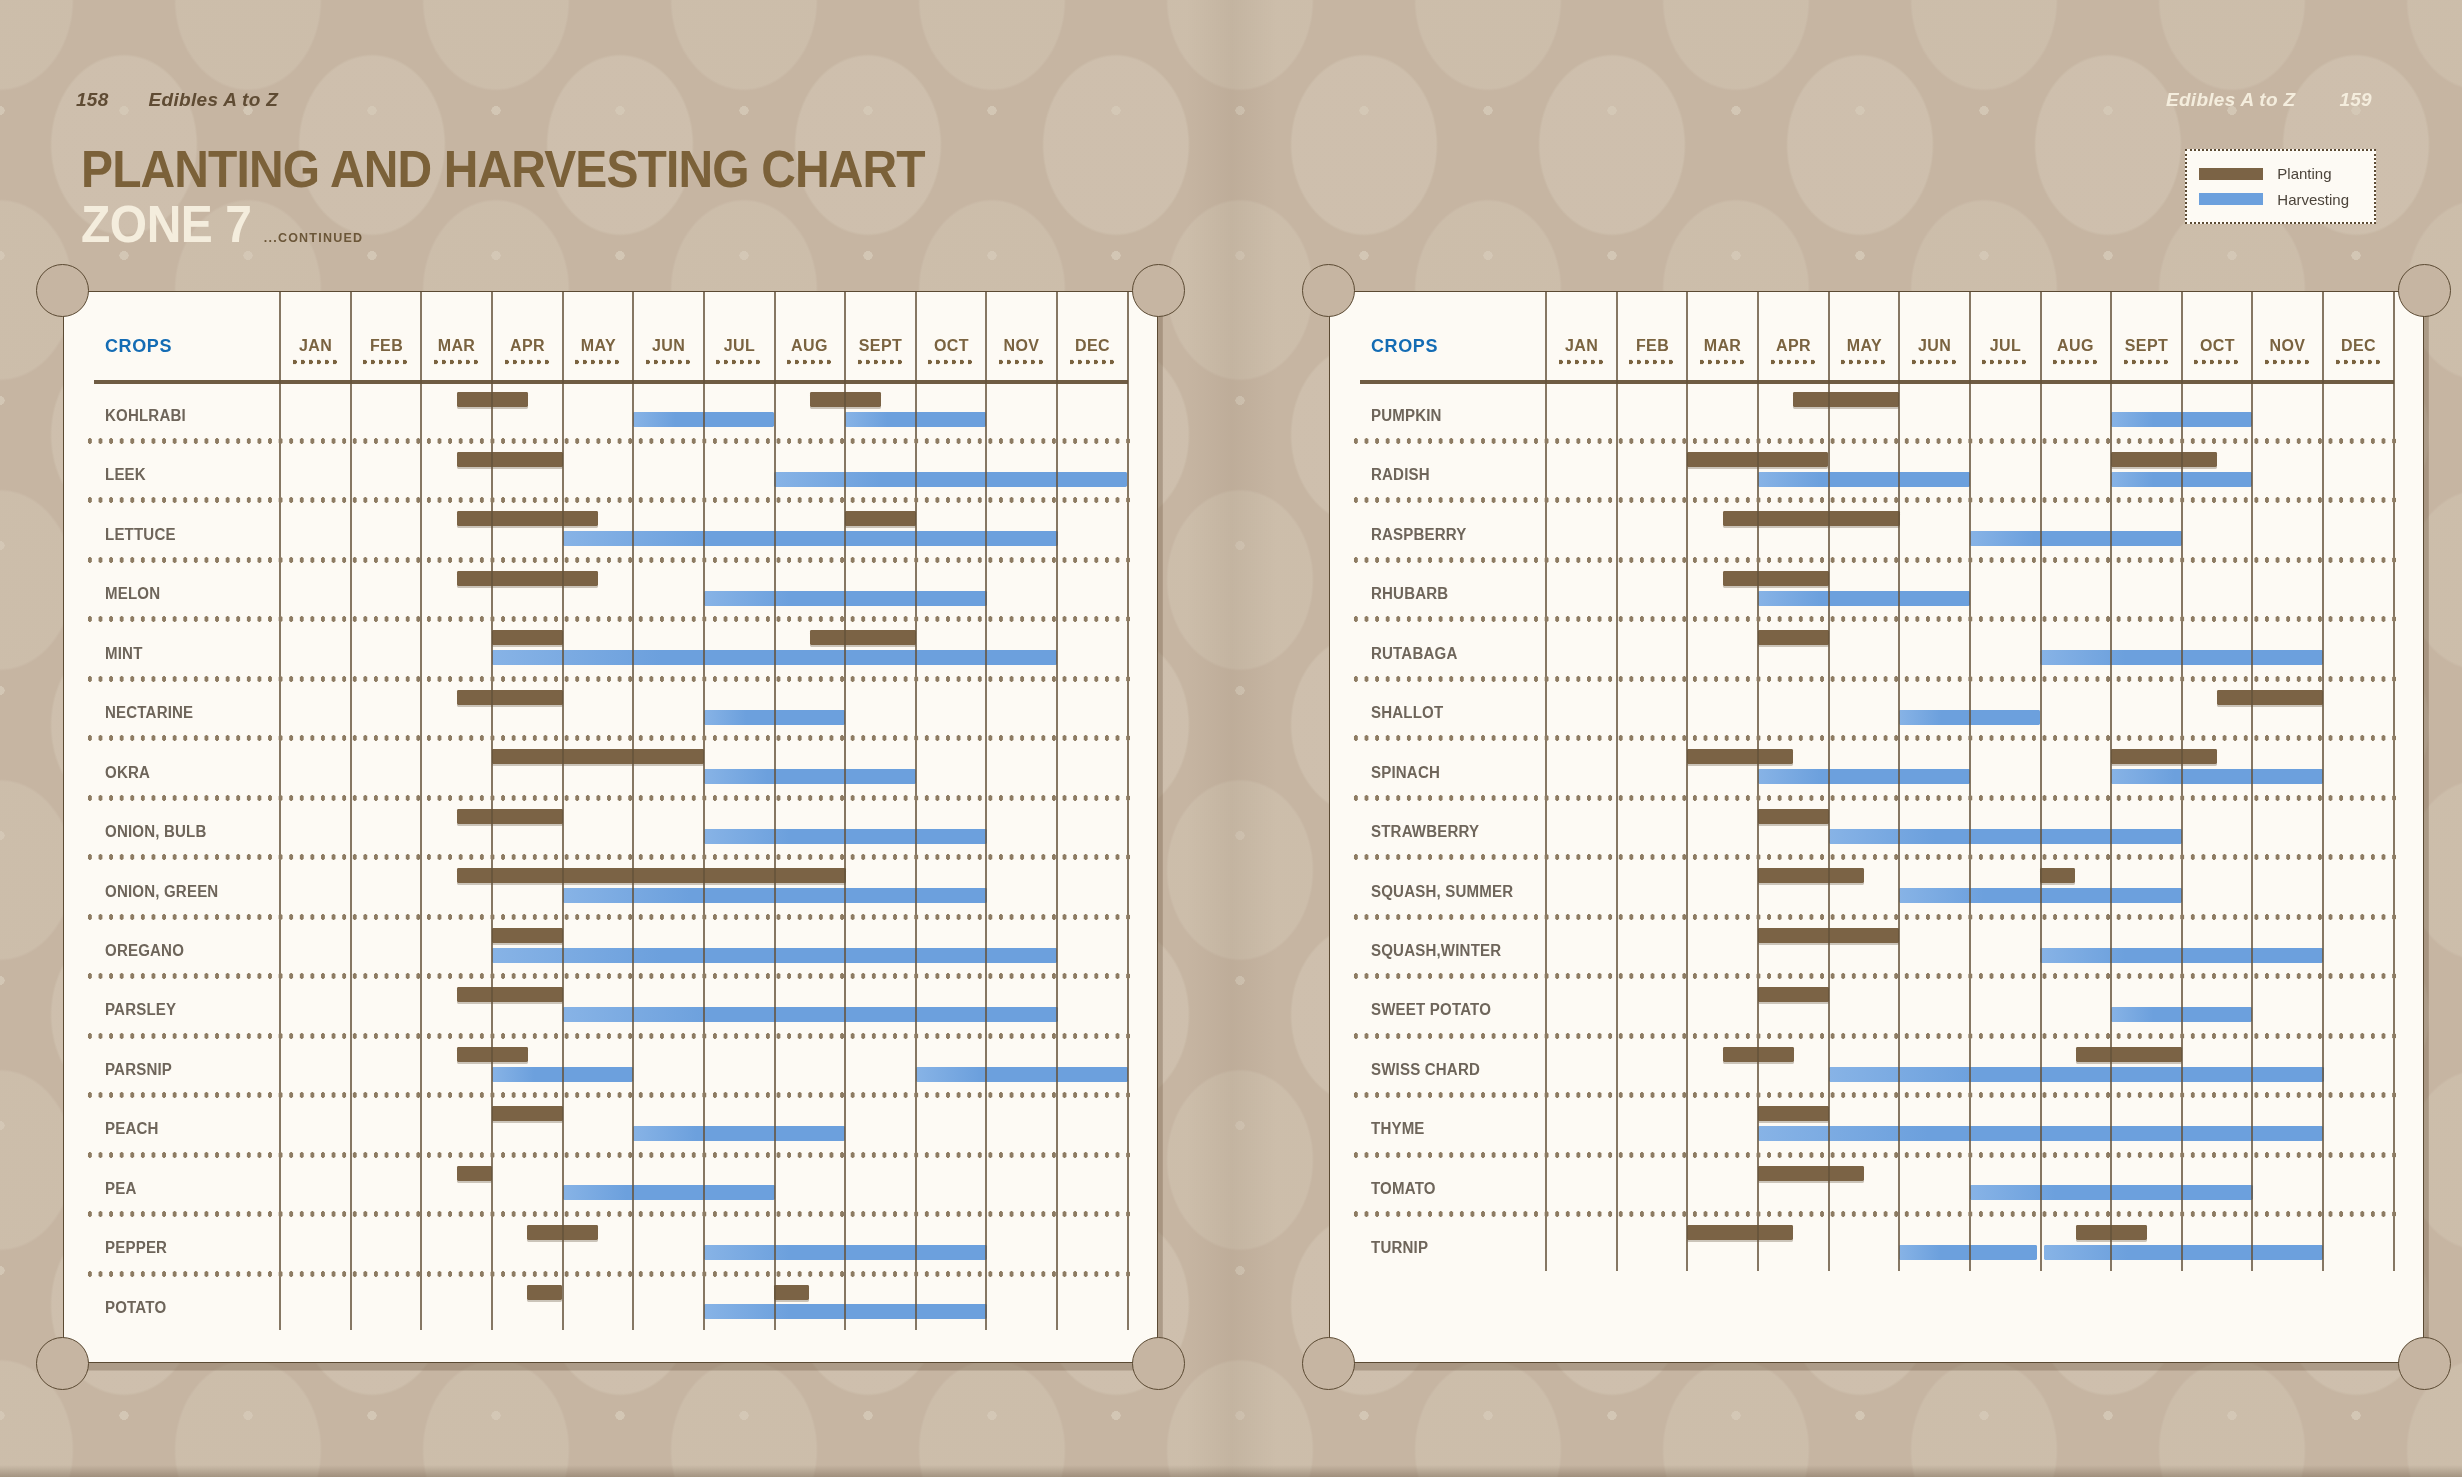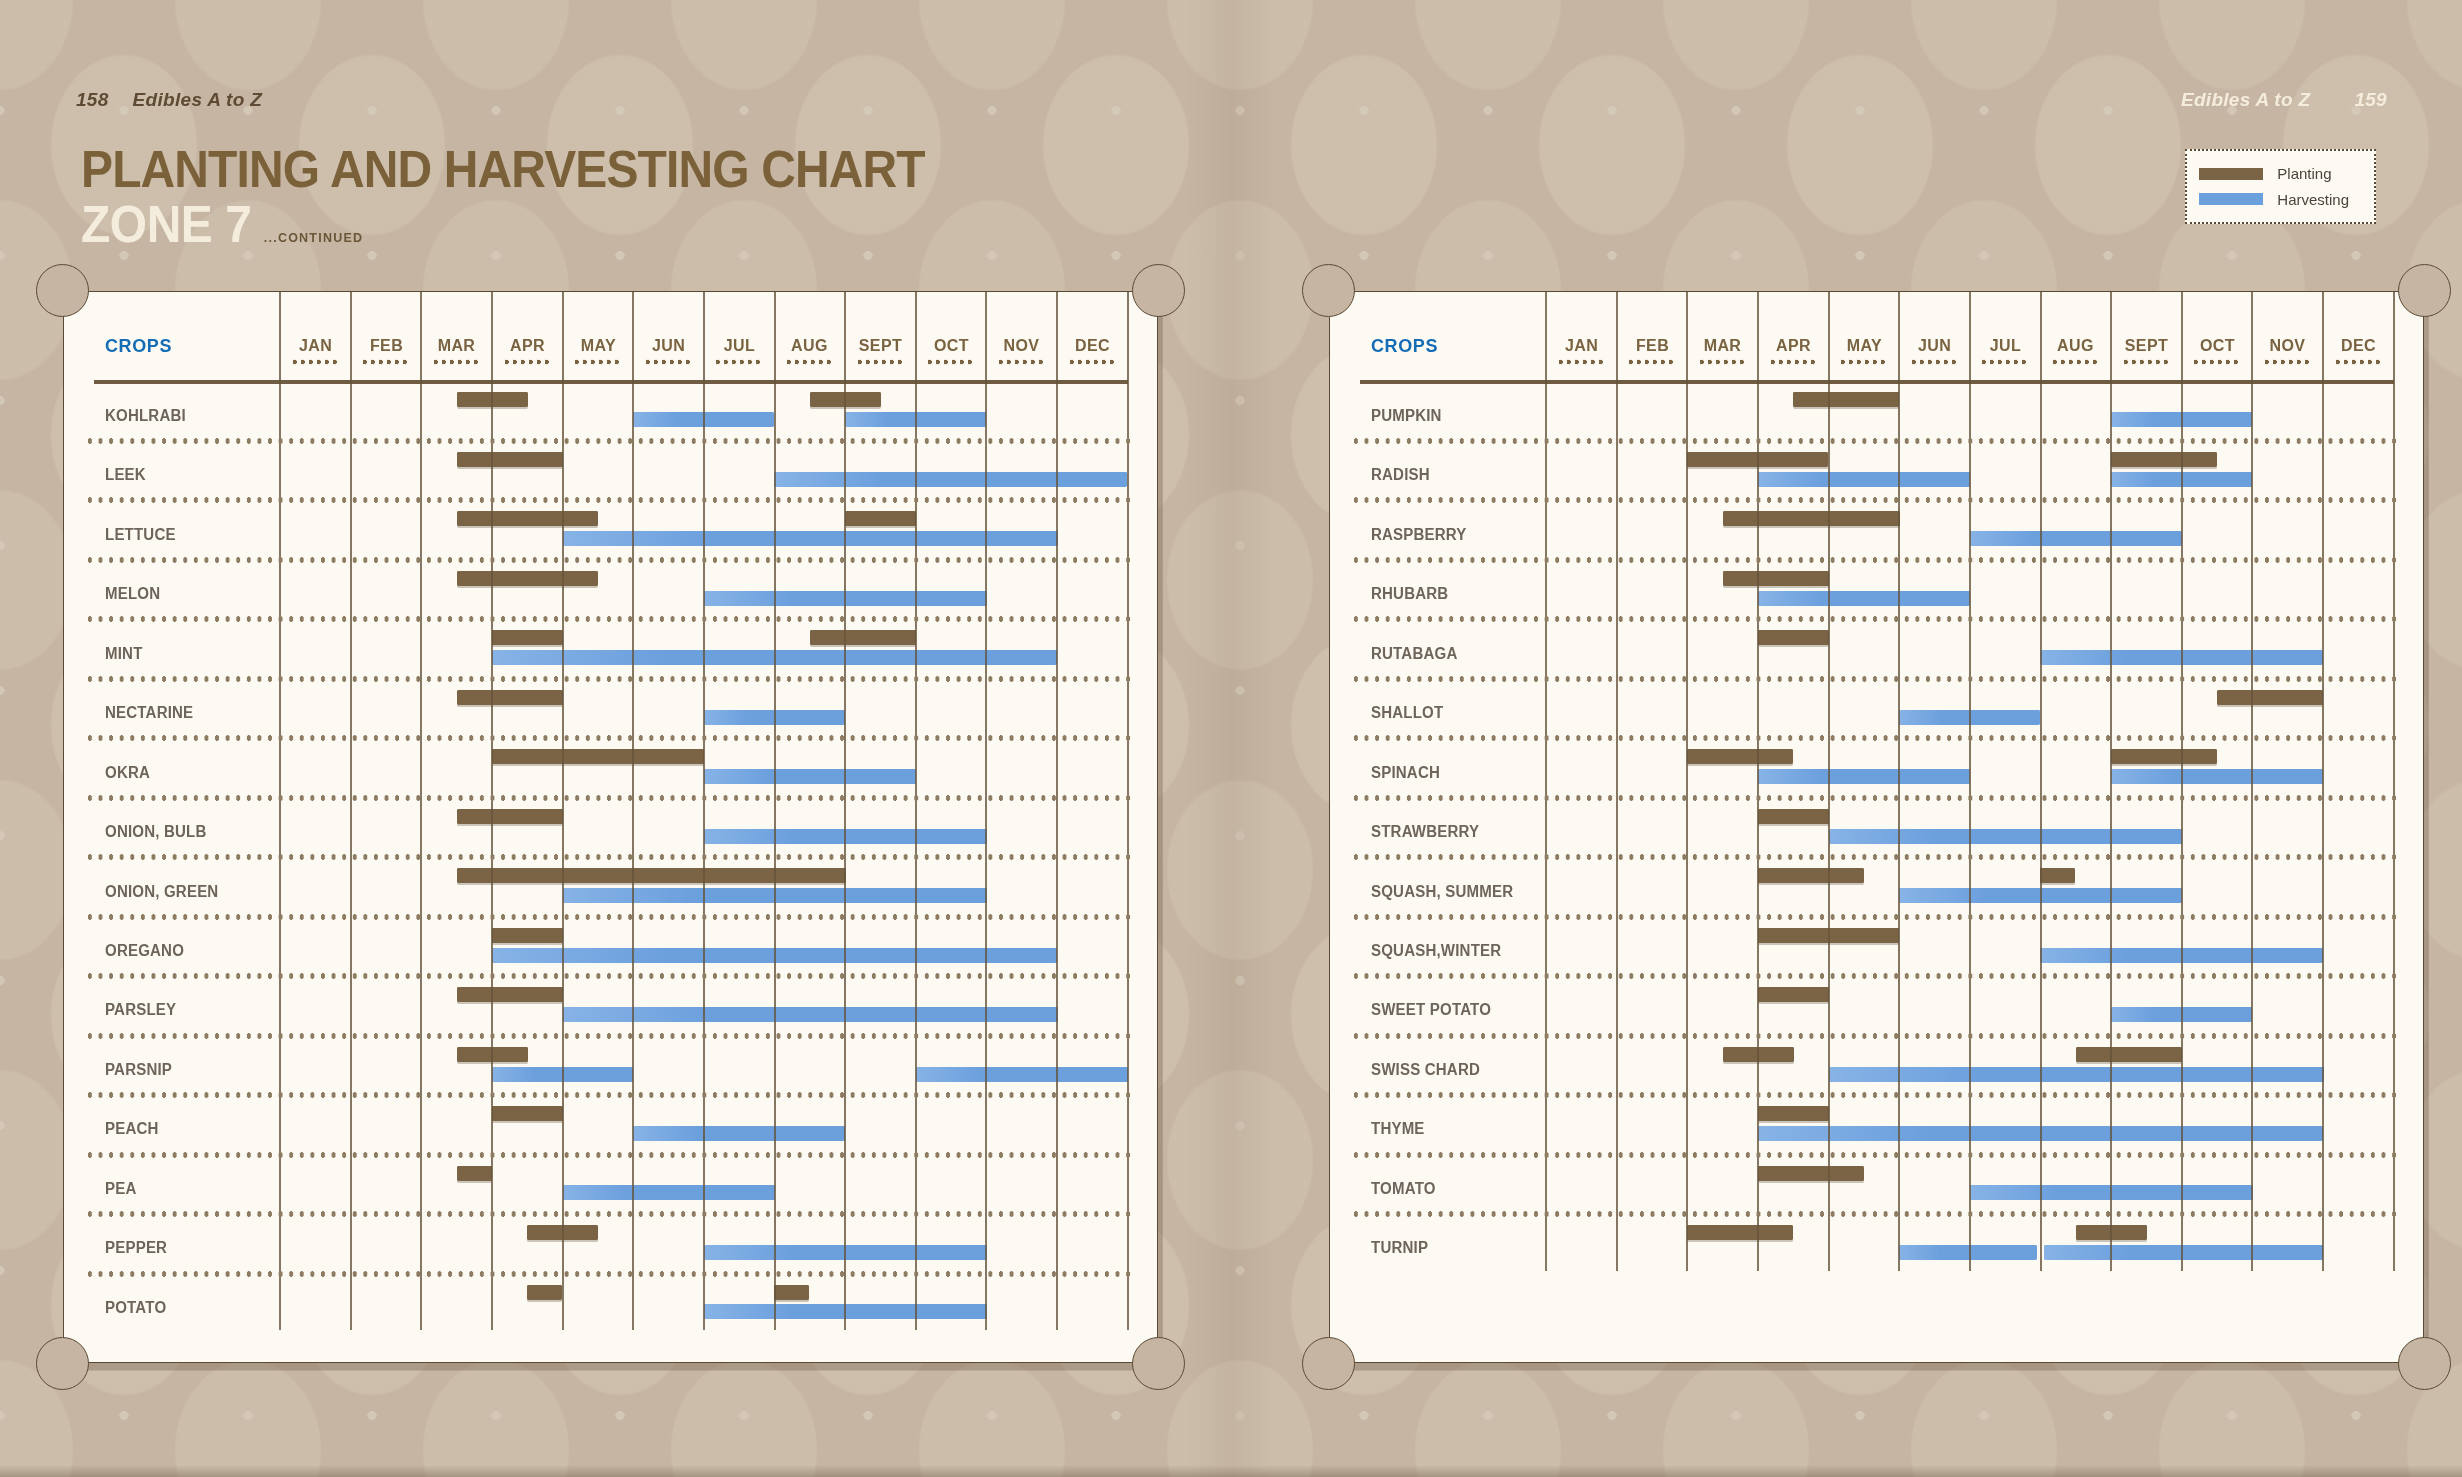--- a/index.html
+++ b/index.html
@@ -10,23 +10,23 @@
     background-image:
       radial-gradient(74px 91px at 50% 50%, rgba(213,201,183,0.50) 97%, rgba(0,0,0,0)),
       radial-gradient(74px 91px at 50% 50%, rgba(213,201,183,0.40) 97%, rgba(0,0,0,0)),
       radial-gradient(4.7px 4.7px at 50% 50%, rgba(222,212,196,0.55) 96%, rgba(0,0,0,0));
     background-size:248px 290px,248px 290px,124px 145px;
     background-position:0 0,124px 145px,62px 38px;
   }
   
   .running-head{position:absolute;top:89px;font-style:italic;font-weight:bold;font-size:19px;letter-spacing:0.3px;white-space:nowrap;}
   .running-head.left{left:76px;color:#5f4b33;}
-  .running-head.right{right:75px;color:#f4eddd;}
+  .running-head.right{right:90px;color:#f4eddd;}
   .running-head .pagenum{font-style:italic;}
-  .running-head.left .pagenum{margin-right:24px;}
+  .running-head.left .pagenum{margin-right:40px;}
   .running-head.right .pagenum{margin-left:44px;}
   
   .title1{position:absolute;left:81px;top:144px;font-size:51px;line-height:51px;font-weight:bold;color:#7b6139;letter-spacing:-0.9px;transform:scaleX(.94);transform-origin:left top;white-space:nowrap;}
   .title2{position:absolute;left:81px;top:199px;font-size:51px;line-height:51px;font-weight:bold;color:#f4eddd;letter-spacing:-0.5px;transform:scaleX(.94);transform-origin:left top;white-space:nowrap;}
   .continued{font-size:13.3px;letter-spacing:1.3px;color:#6b5638;margin-left:13.3px;font-weight:bold;}
   
   .legend{position:absolute;left:2185px;top:149px;width:191px;height:75px;background:#fdfaf4;border:2.8px dotted #5b4a33;box-sizing:border-box;display:flex;flex-direction:column;justify-content:center;gap:8.5px;padding-left:12.3px;}
   .legend-row{display:flex;align-items:center;gap:14px;font-size:15px;color:#4c443b;}
   .swatch{width:64px;height:12.3px;flex:0 0 auto;}
   .swatch.planting{background:#7b6345;}

